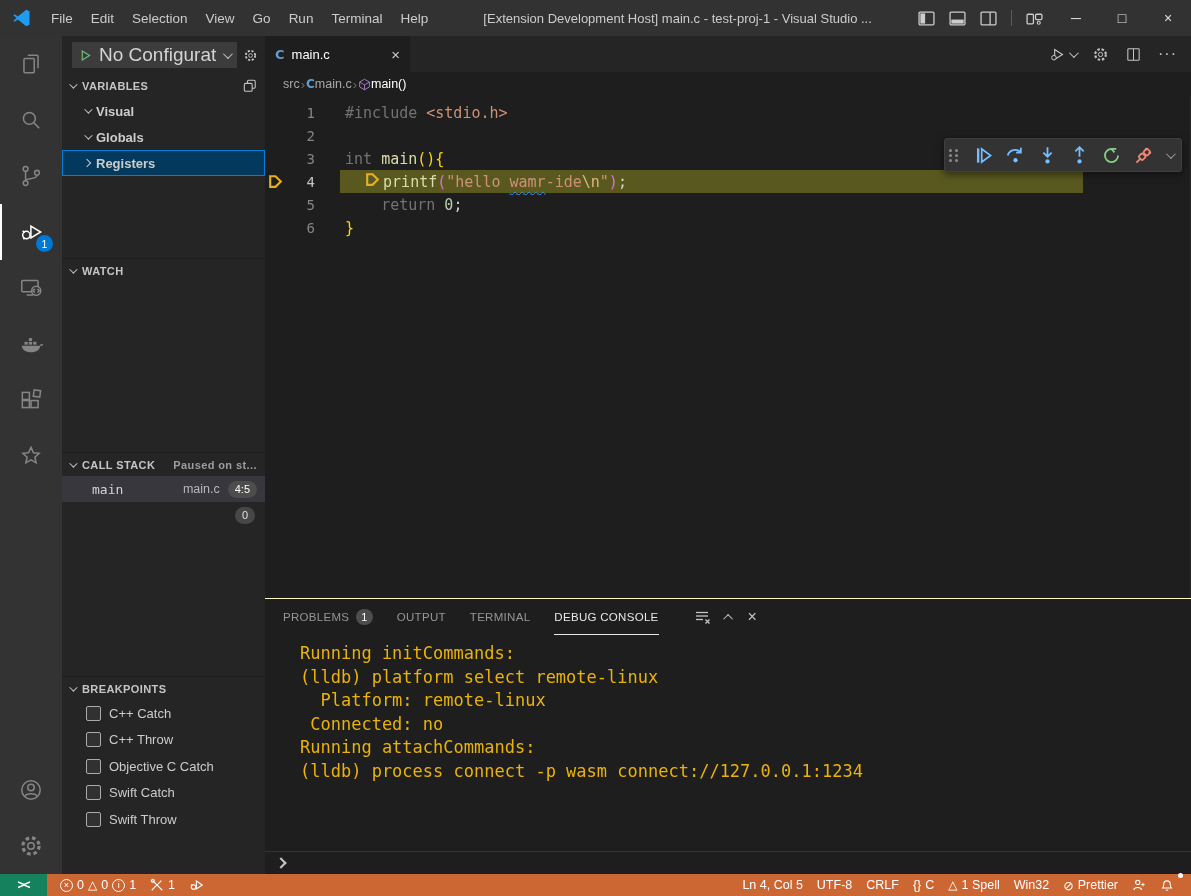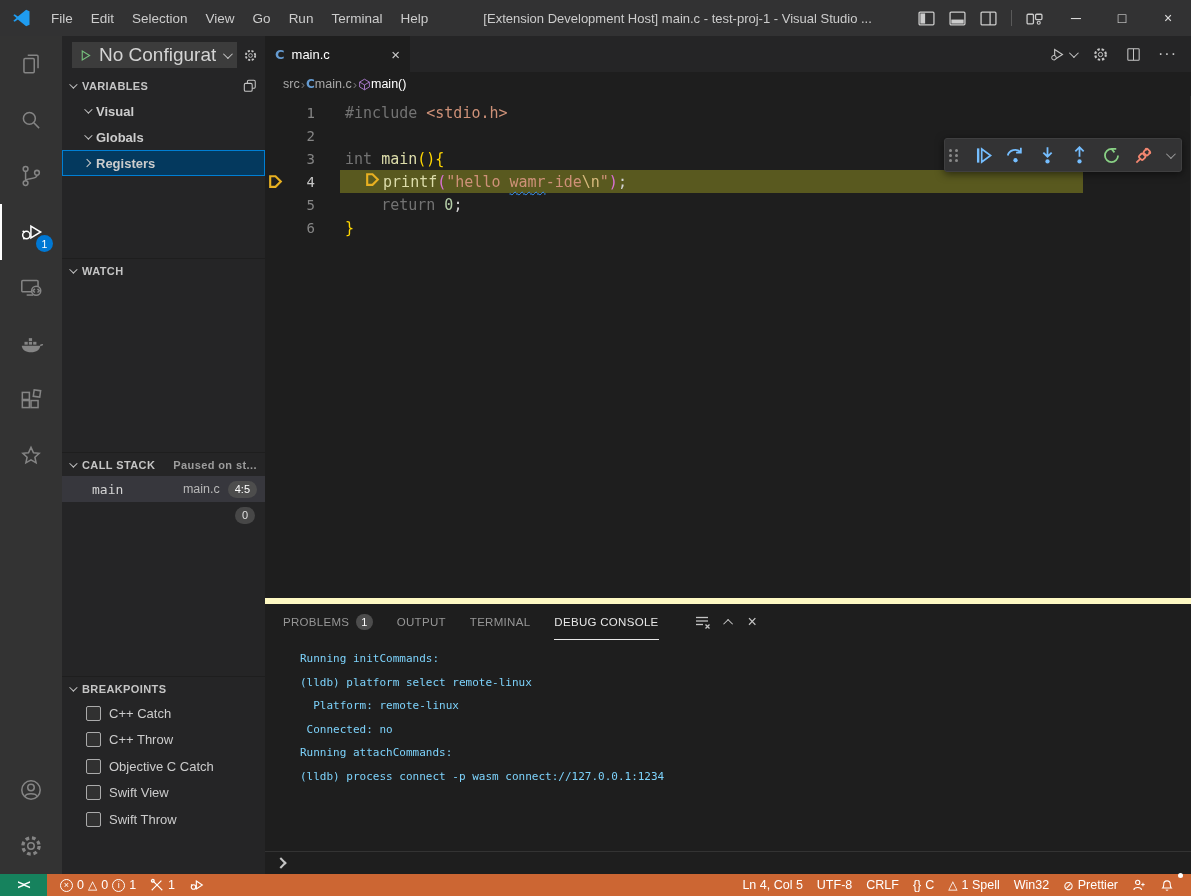--- a/index.html
+++ b/index.html
@@ -86,32 +86,32 @@
 
   
   .dbgbar{ position:absolute; top:42px; right:8px; height:34px; background:#333334; border:1px solid #3f3f40;
            border-radius:3px; box-shadow:0 2px 8px rgba(0,0,0,.55); display:flex; align-items:center;
            padding:0 8px 0 4px; gap:13px; z-index:10; }
   .dbgbar svg{ width:19px; height:19px; }
   .grip{ display:grid; grid-template-columns:4px 4px; grid-gap:2px; margin-right:2px; }
   .grip i{ width:3px; height:3px; background:#8a8a8a; border-radius:50%; }
 
   
-  .panel{ height:276px; flex:0 0 276px; border-top:6px solid #fef9c3; display:flex; flex-direction:column; background:#1e1e1e; }
+  .panel{ height:276px; flex:0 0 276px; border-top:1px solid #fef9c3; display:flex; flex-direction:column; background:#1e1e1e; }
   .panel-head{ height:36px; flex:0 0 36px; display:flex; align-items:center; padding:0 12px 0 18px; gap:24px; }
   .ptab{ font-size:11.5px; letter-spacing:.3px; color:#969696; display:flex; align-items:center; gap:7px; height:36px; cursor:default; }
   .ptab.active{ color:#e7e7e7; border-bottom:1px solid #e7e7e7; }
   .ptab .pill{ background:#4d4d4d; border-radius:9px; height:16px; line-height:16px; min-width:16px; text-align:center; padding:0 5px; }
   .pfilter{ margin-left:auto; width:356px; height:25px; background:#3c3c3c; border:none; color:#cccccc;
             font-size:12.5px; padding:0 8px; font-family:"Liberation Sans",sans-serif; }
   .pfilter::placeholder{ color:#989898; }
   .panel-acts{ display:flex; align-items:center; gap:15px; padding-left:12px; color:#c5c5c5; }
   .panel-acts svg{ width:16px; height:16px; }
   .panel-body{ flex:1; overflow:hidden; padding:7px 0 0 35px; }
-  .conline{ font-family:"DejaVu Sans Mono",monospace; font-size:11px; line-height:23.5px; white-space:pre; color:#7dd3fc; }
+  .conline{ font-family:"DejaVu Sans Mono",monospace; font-size:17px; line-height:23.5px; white-space:pre; color:#eab308; }
   .panel-input{ height:23px; flex:0 0 23px; border-top:1px solid #333333; display:flex; align-items:center; padding-left:12px; }
   .panel-input .pchev{ width:8px; height:8px; border-right:2px solid #c5c5c5; border-top:2px solid #c5c5c5; transform:rotate(45deg); }
 
   
   .statusbar{ height:22px; flex:0 0 22px; background:#cc6633; color:#ffffff; display:flex; align-items:center; font-size:12.5px; }
   .sb-remote{ width:47px; height:22px; background:#16825d; display:flex; align-items:center; justify-content:center;
               font-weight:bold; letter-spacing:-1px; font-size:12px; }
   .sb-item{ display:flex; align-items:center; gap:4px; padding:0 7px; height:22px; }
   .sb-right{ margin-left:auto; display:flex; align-items:center; padding-right:10px; }
   .rnd{ width:13px; height:13px; border:1.2px solid #ffffff; border-radius:50%; display:inline-flex; align-items:center;
@@ -322,21 +322,21 @@
           <div class="bp-row">
             <span class="bp-box"></span>
             <span>C++ Throw</span>
           </div>
           <div class="bp-row">
             <span class="bp-box"></span>
             <span>Objective C Catch</span>
           </div>
           <div class="bp-row">
             <span class="bp-box"></span>
-            <span>Swift View</span>
+            <span>Swift Catch</span>
           </div>
           <div class="bp-row">
             <span class="bp-box"></span>
             <span>Swift Throw</span>
           </div>
         </div>
     </div>
 
     <div class="edcol">
       <div class="tabbar">

